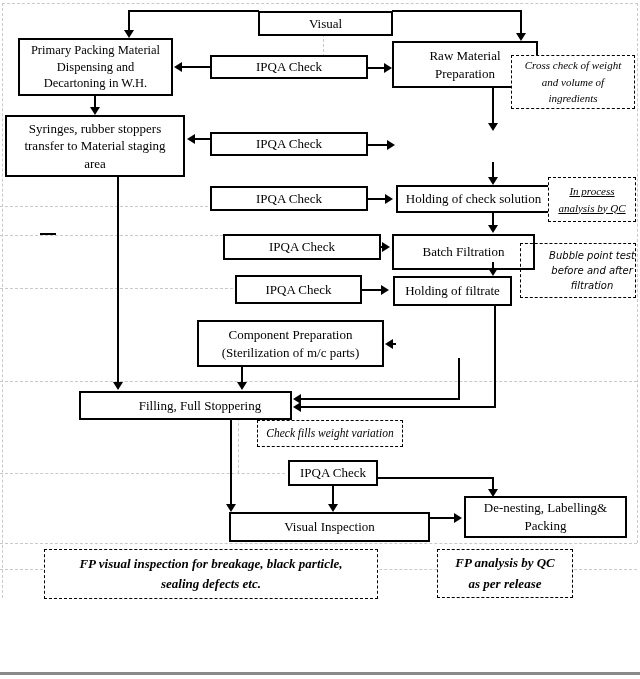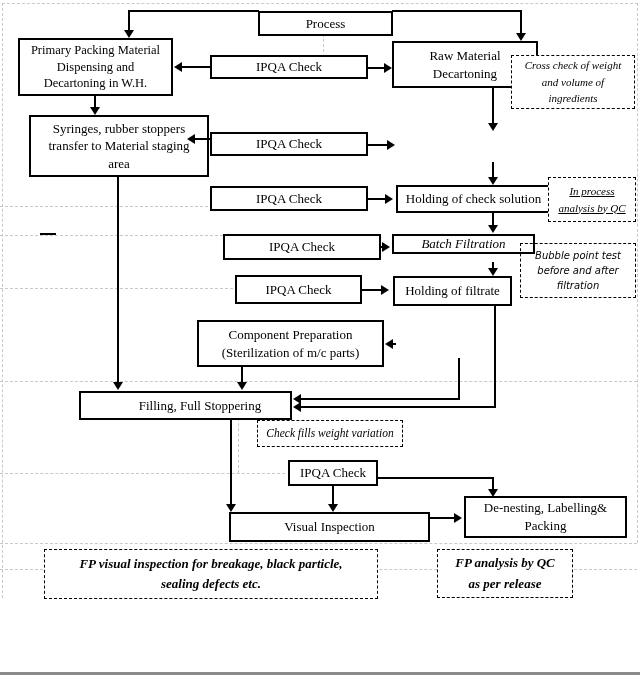--- a/index.html
+++ b/index.html
@@ -10,21 +10,21 @@
   .node{
     position:absolute;box-sizing:border-box;border:2px solid #000;background:#fff;
     display:flex;align-items:center;justify-content:center;text-align:center;
     font-size:13px;line-height:1.35;color:#000;z-index:3;
   }
   .note{
     position:absolute;box-sizing:border-box;border:1.5px dashed #000;background:#fff;
     display:flex;align-items:center;justify-content:center;text-align:center;
     font-style:italic;font-size:11px;line-height:1.5;color:#000;z-index:4;
   }
-  .note.transparent{background:transparent;}
+  .note.transparent{background:transparent;justify-content:flex-end;}
   .note.big{font-size:13px;line-height:1.55;font-weight:bold;}
   .note.alt{font-family:"DejaVu Sans","Liberation Sans",sans-serif;font-size:10px;}
   .txt{white-space:pre-line;}
   .hline,.vline{position:absolute;background:#000;z-index:5;}
   .hline{height:2px;}
   .vline{width:2px;}
   .ah{position:absolute;width:0;height:0;z-index:6;}
   .ah-down{border-left:5px solid transparent;border-right:5px solid transparent;border-top:8px solid #000;}
   .ah-right{border-top:5px solid transparent;border-bottom:5px solid transparent;border-left:8px solid #000;}
   .ah-left{border-top:5px solid transparent;border-bottom:5px solid transparent;border-right:8px solid #000;}
@@ -45,39 +45,39 @@
   <div class="grid-h" style="left:0px;top:235px;width:233px;"></div>
   <div class="grid-h" style="left:0px;top:288px;width:233px;"></div>
   <div class="grid-h" style="left:0px;top:381px;width:637px;"></div>
   <div class="grid-h" style="left:0px;top:473px;width:285px;"></div>
   <div class="grid-v" style="left:238px;top:418px;height:55px;"></div>
   <div class="grid-v" style="left:323px;top:34px;height:28px;"></div>
   <div class="grid-h" style="left:0px;top:543px;width:637px;"></div>
   <div class="grid-h" style="left:0px;top:569px;width:637px;"></div>
 
   <div class="node" style="left:258px;top:11px;width:135px;height:25px;">
-    <span class="txt">Process</span>
+    <span class="txt">Visual</span>
   </div>
 
   <div class="node" style="left:18px;top:38px;width:155px;height:58px;font-size:12.5px;text-align:center;">
     <span class="txt">Primary Packing Material
 Dispensing and
 Decartoning in W.H.</span>
   </div>
 
   <div class="node" style="left:210px;top:55px;width:158px;height:24px;">
     <span class="txt">IPQA Check</span>
   </div>
 
   <div class="node" style="left:392px;top:41px;width:146px;height:47px;">
     <span class="txt">Raw Material
-Decartoning</span>
-  </div>
-
-  <div class="node" style="left:5px;top:115px;width:180px;height:62px;margin-left:24px;">
+Preparation</span>
+  </div>
+
+  <div class="node" style="left:5px;top:115px;width:180px;height:62px;">
     <span class="txt">Syringes, rubber stoppers
 transfer to Material staging
 area</span>
   </div>
 
   <div class="node" style="left:210px;top:132px;width:158px;height:24px;">
     <span class="txt">IPQA Check</span>
   </div>
 
 
@@ -86,21 +86,21 @@
   </div>
 
   <div class="node" style="left:396px;top:185px;width:155px;height:28px;">
     <span class="txt">Holding of check solution</span>
   </div>
 
   <div class="node" style="left:223px;top:234px;width:158px;height:26px;">
     <span class="txt">IPQA Check</span>
   </div>
 
-  <div class="node" style="left:392px;top:234px;width:143px;height:20px;font-style:italic;">
+  <div class="node" style="left:392px;top:234px;width:143px;height:36px;">
     <span class="txt">Batch Filtration</span>
   </div>
 
   <div class="node" style="left:235px;top:275px;width:127px;height:29px;">
     <span class="txt">IPQA Check</span>
   </div>
 
   <div class="node" style="left:393px;top:276px;width:119px;height:30px;">
     <span class="txt">Holding of filtrate</span>
   </div>

